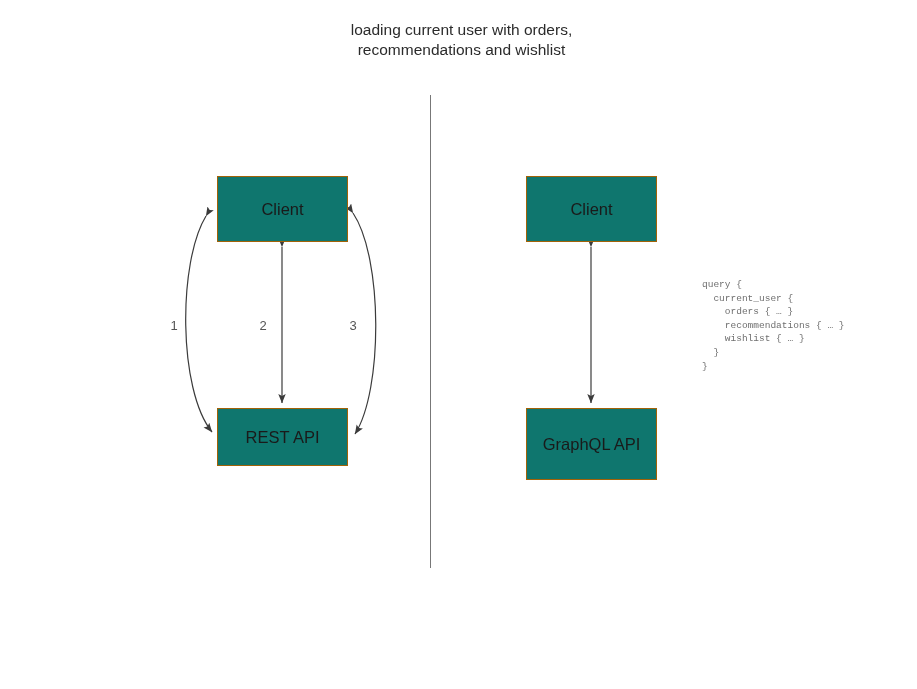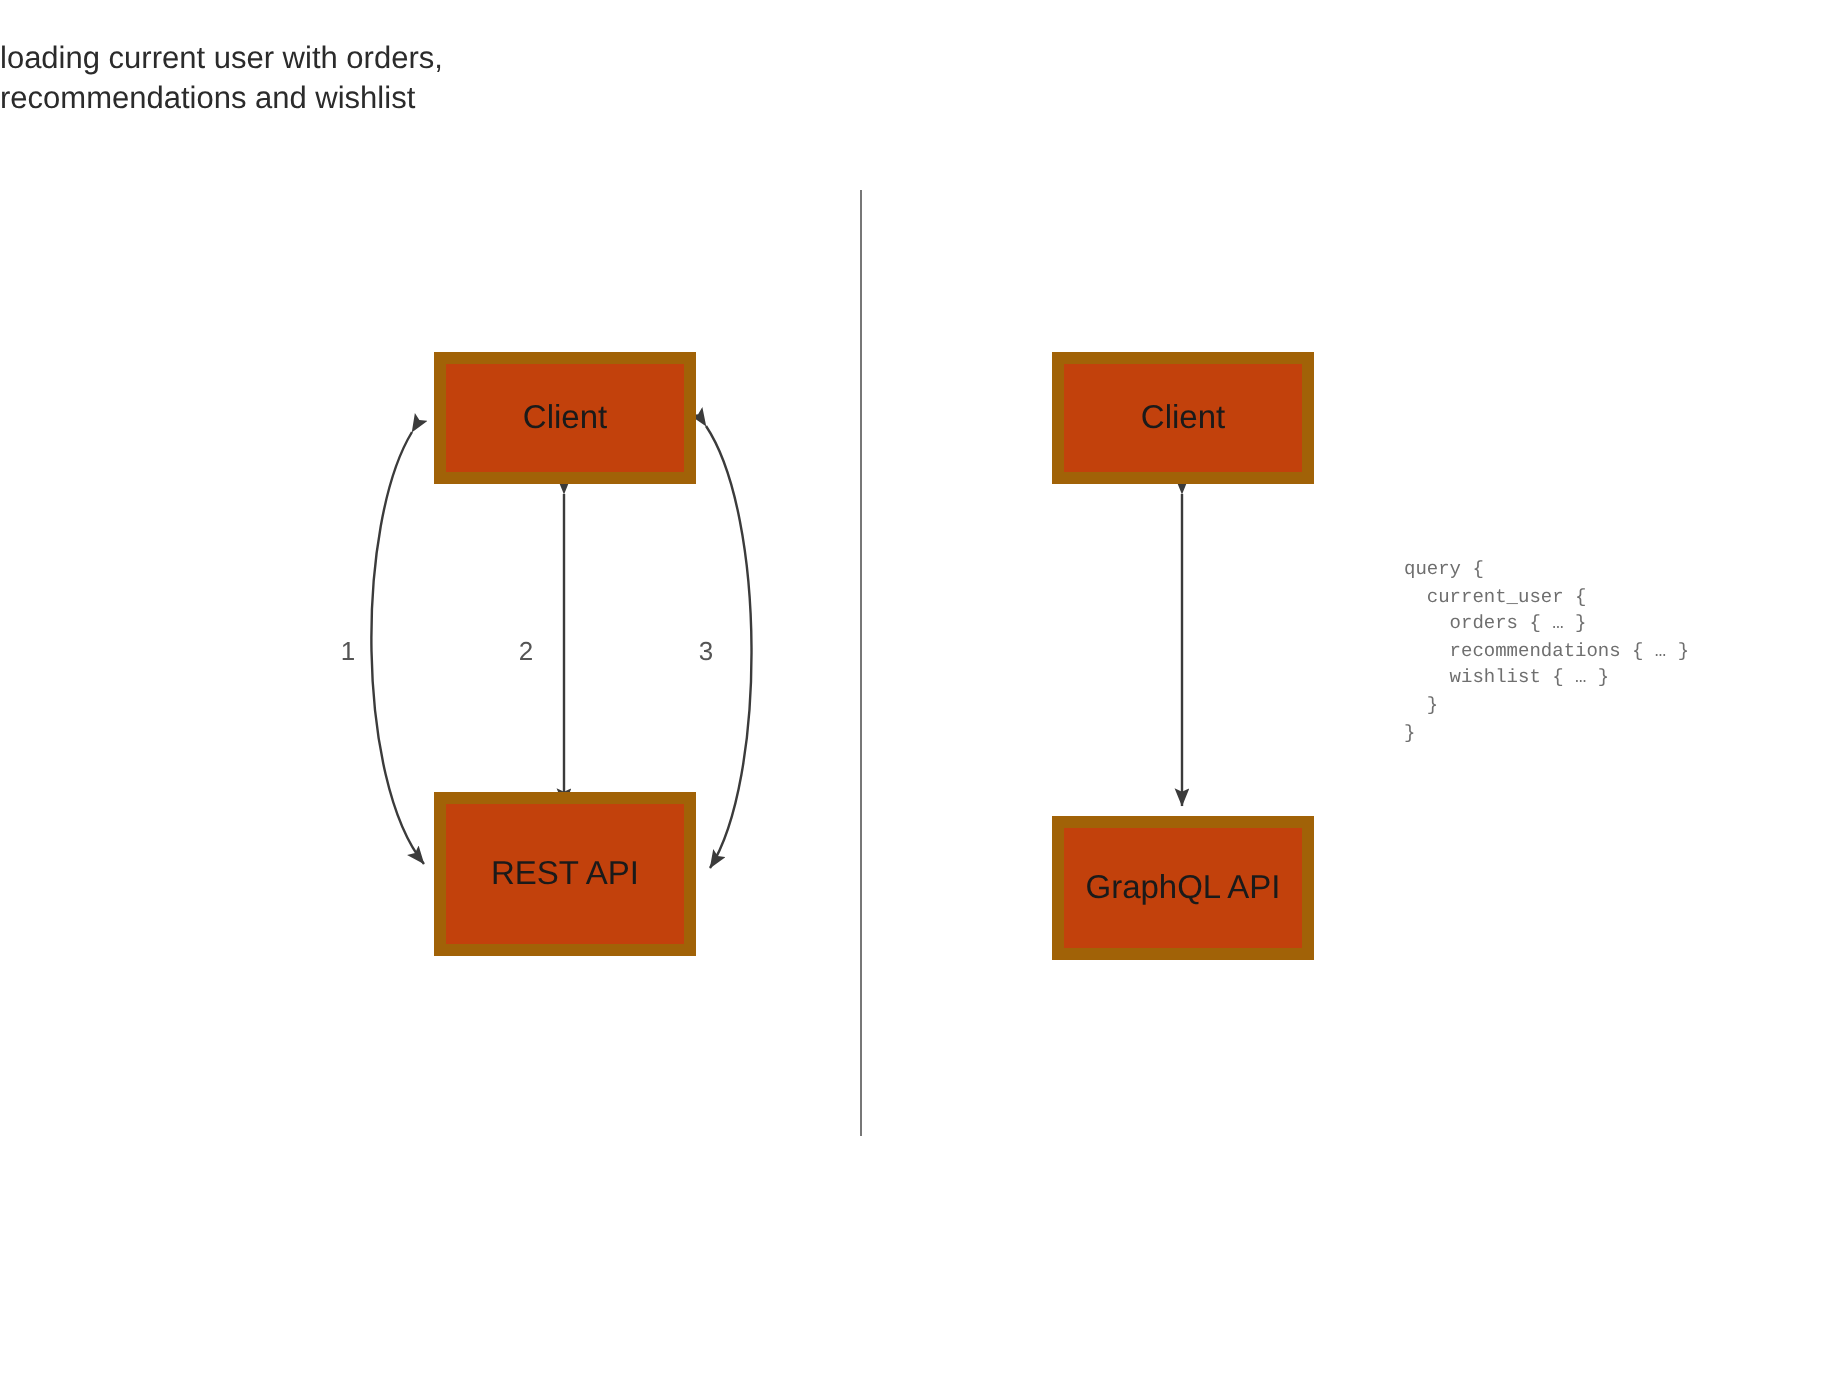--- a/index.html
+++ b/index.html
@@ -23,52 +23,54 @@
     width: 917px;
     height: 689px;
   }
 
   
   .diagram-title {
     position: absolute;
     left: 0;
     top: 20px;
     width: 851px;
+    text-align: center;
     font-size: 15.5px;
     line-height: 20px;
     color: #2b2b2b;
     font-family: "Liberation Sans", sans-serif;
     white-space: pre-line;
+    padding-left: 36px;
   }
 
   
   .divider {
     position: absolute;
     left: 430px;
     top: 95px;
     width: 1px;
     height: 473px;
     background: #777777;
   }
 
   
   .node {
     position: absolute;
     box-sizing: border-box;
-    background: #c2410c;
-    border: 6px solid #a16207;
+    background: #0f766e;
+    border: 1px solid #a16207;
     display: flex;
     align-items: center;
     justify-content: center;
     color: #1a1a1a;
     font-size: 16.5px;
     font-family: "Liberation Sans", sans-serif;
   }
   .node-client-rest  { left: 217px; top: 176px; width: 131px; height: 66px; }
-  .node-rest-api     { left: 217px; top: 396px; width: 131px; height: 82px; }
+  .node-rest-api     { left: 217px; top: 408px; width: 131px; height: 58px; }
   .node-client-gql   { left: 526px; top: 176px; width: 131px; height: 66px; }
   .node-graphql-api  { left: 526px; top: 408px; width: 131px; height: 72px; }
 
   
   .arrow-layer {
     position: absolute;
     left: 0;
     top: 0;
     width: 917px;
     height: 689px;

